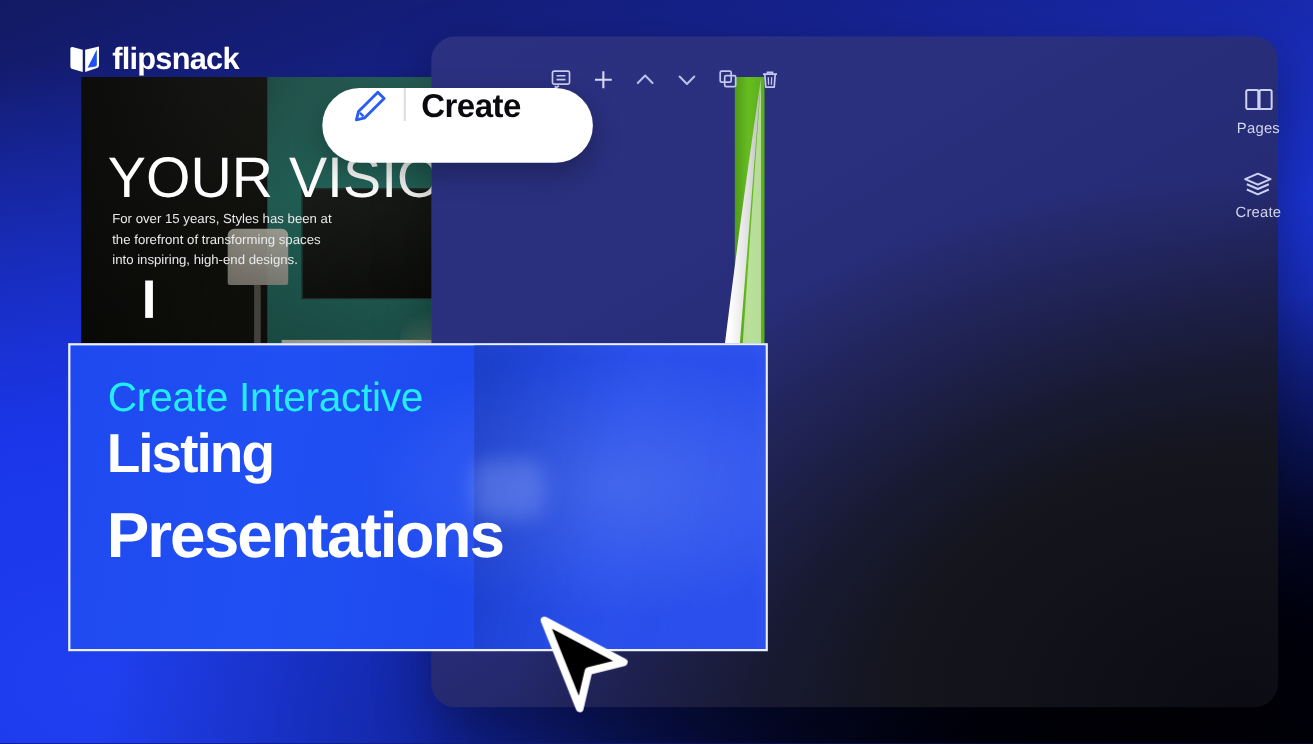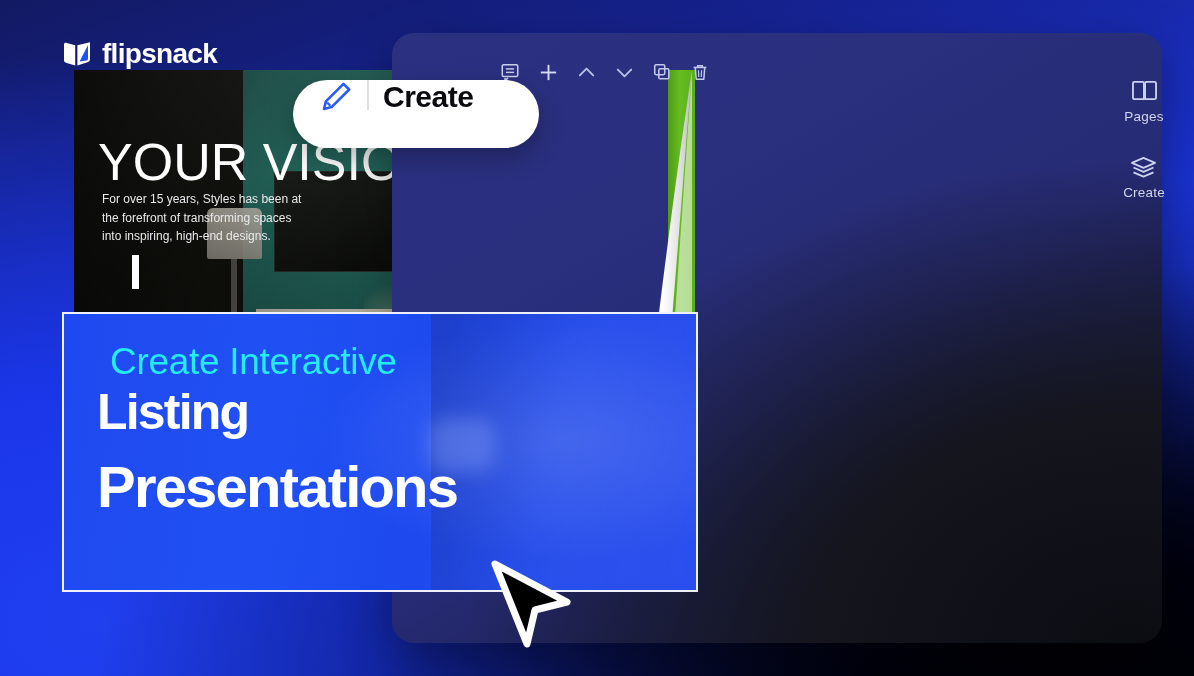--- a/index.html
+++ b/index.html
@@ -187,21 +187,20 @@
     backdrop-filter:blur(6px);
   }
   #bluebox .blob{
     position:absolute; left:365px; top:104px; width:66px; height:54px;
     background:rgba(160,185,255,.30); border-radius:16px; filter:blur(9px);
   }
   #bb-eyebrow{
     position:absolute; left:34px; top:27px;
     color:#23ecf2; font-size:37px; font-weight:normal; letter-spacing:-0.3px;
     z-index:3;
-    margin-left:12px;
   }
   #bb-l1{
     position:absolute; left:33px; top:73px;
     color:#fff; font-size:50px; font-weight:bold; letter-spacing:-1.8px; line-height:1;
     z-index:3;
   }
   #bb-l2{
     position:absolute; left:33px; top:144px;
     color:#fff; font-size:58px; font-weight:bold; letter-spacing:-1.8px; line-height:1;
     z-index:3;

